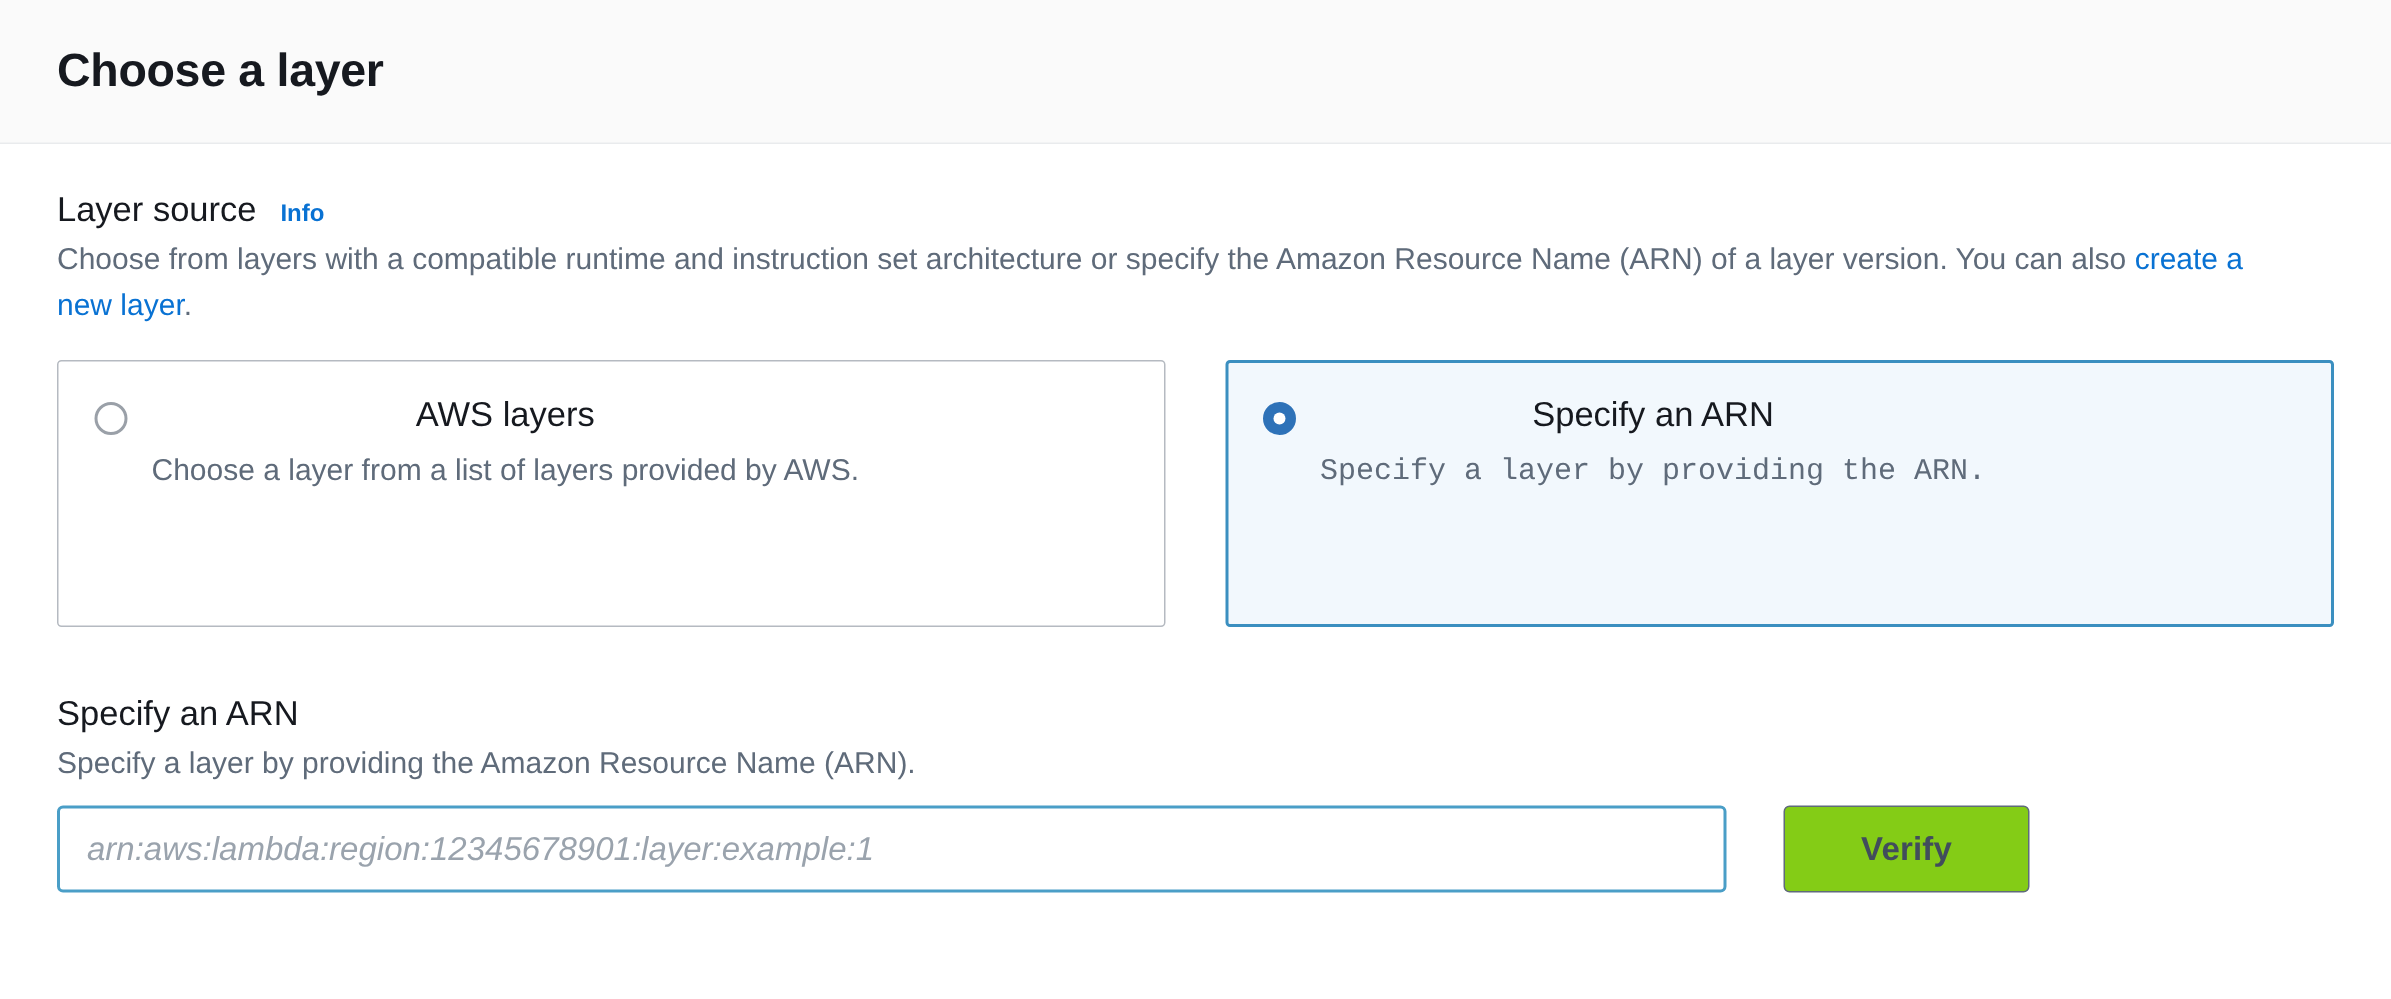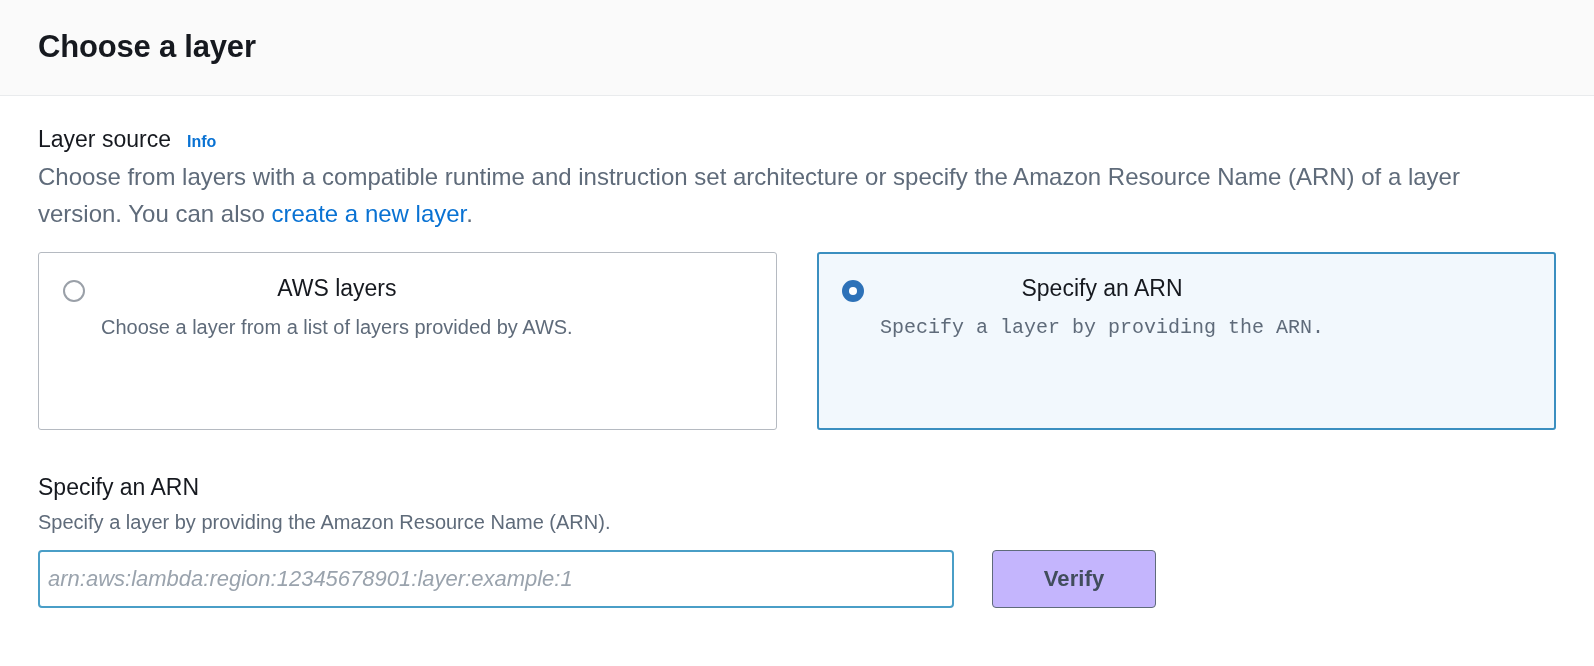--- a/index.html
+++ b/index.html
@@ -55,21 +55,21 @@
     line-height: 1.2;
   }
   .info-link {
     font-size: 16px;
     font-weight: bold;
     color: #0972d3;
     text-decoration: none;
     cursor: pointer;
   }
   .field-description {
-    font-size: 24px;
+    font-size: 20px;
     color: #5f6b7a;
     line-height: 1.55;
     max-width: 1470px;
     margin: 0 0 20px 0;
   }
   .inline-link {
     color: #0972d3;
     text-decoration: none;
     cursor: pointer;
   }
@@ -156,43 +156,43 @@
     color: #5f6b7a;
     line-height: 1.5;
     margin-bottom: 13px;
   }
   .arn-row {
     display: flex;
     align-items: flex-start;
     gap: 38px;
   }
   .arn-input {
-    width: 916px;
+    width: 1113px;
     height: 58px;
     border: 2px solid #4a9ec7;
     border-radius: 4px;
     background: #ffffff;
     font-family: "Liberation Sans", "DejaVu Sans", sans-serif;
     font-size: 22px;
     color: #16191f;
-    padding: 0 8px;
+    padding: 0 18px;
     outline: none;
   }
   .arn-input::placeholder {
     color: #9aa3ad;
     font-style: italic;
     opacity: 1;
   }
   .verify-button {
     height: 58px;
     min-width: 164px;
     padding: 0 28px;
     border: 1px solid #5f6b7a;
     border-radius: 4px;
-    background: #c4b5fd;
+    background: #84cc16;
     color: #414d5c;
     font-family: "Liberation Sans", "DejaVu Sans", sans-serif;
     font-size: 22px;
     font-weight: bold;
     cursor: pointer;
     letter-spacing: 0.1px;
   }
 </style>
 </head>
 <body>

